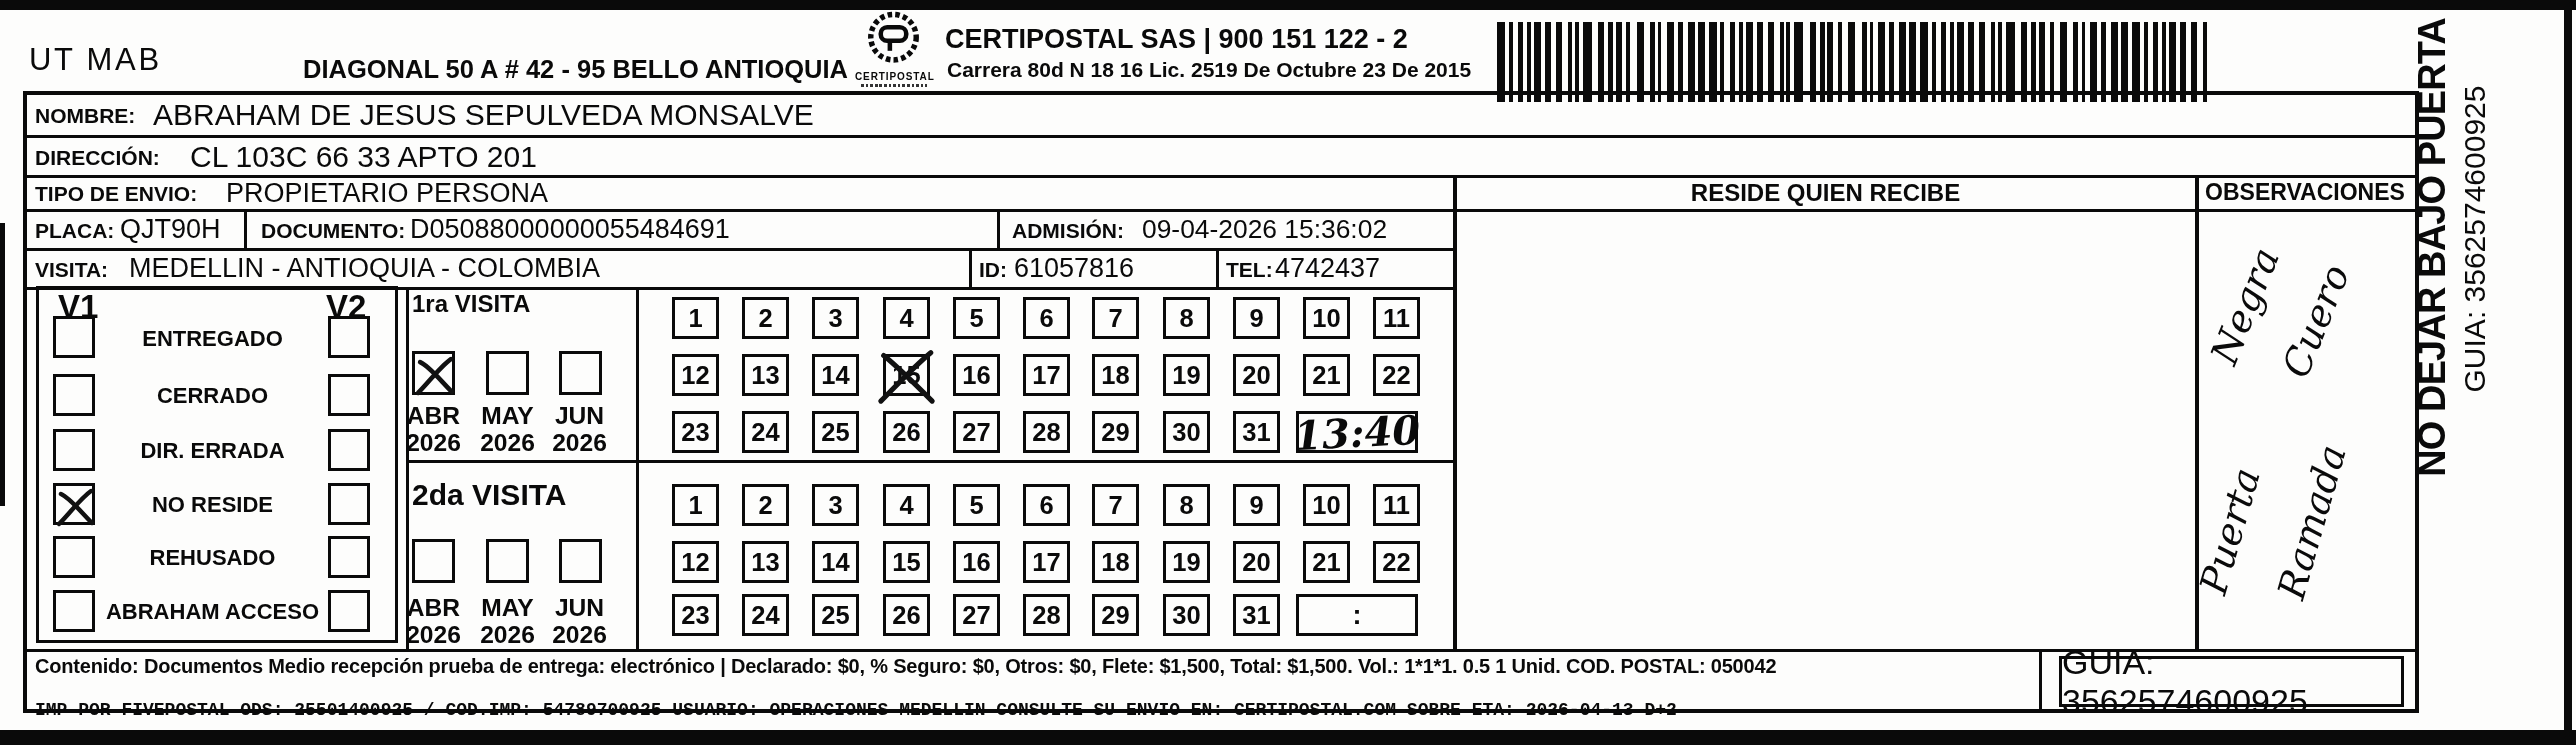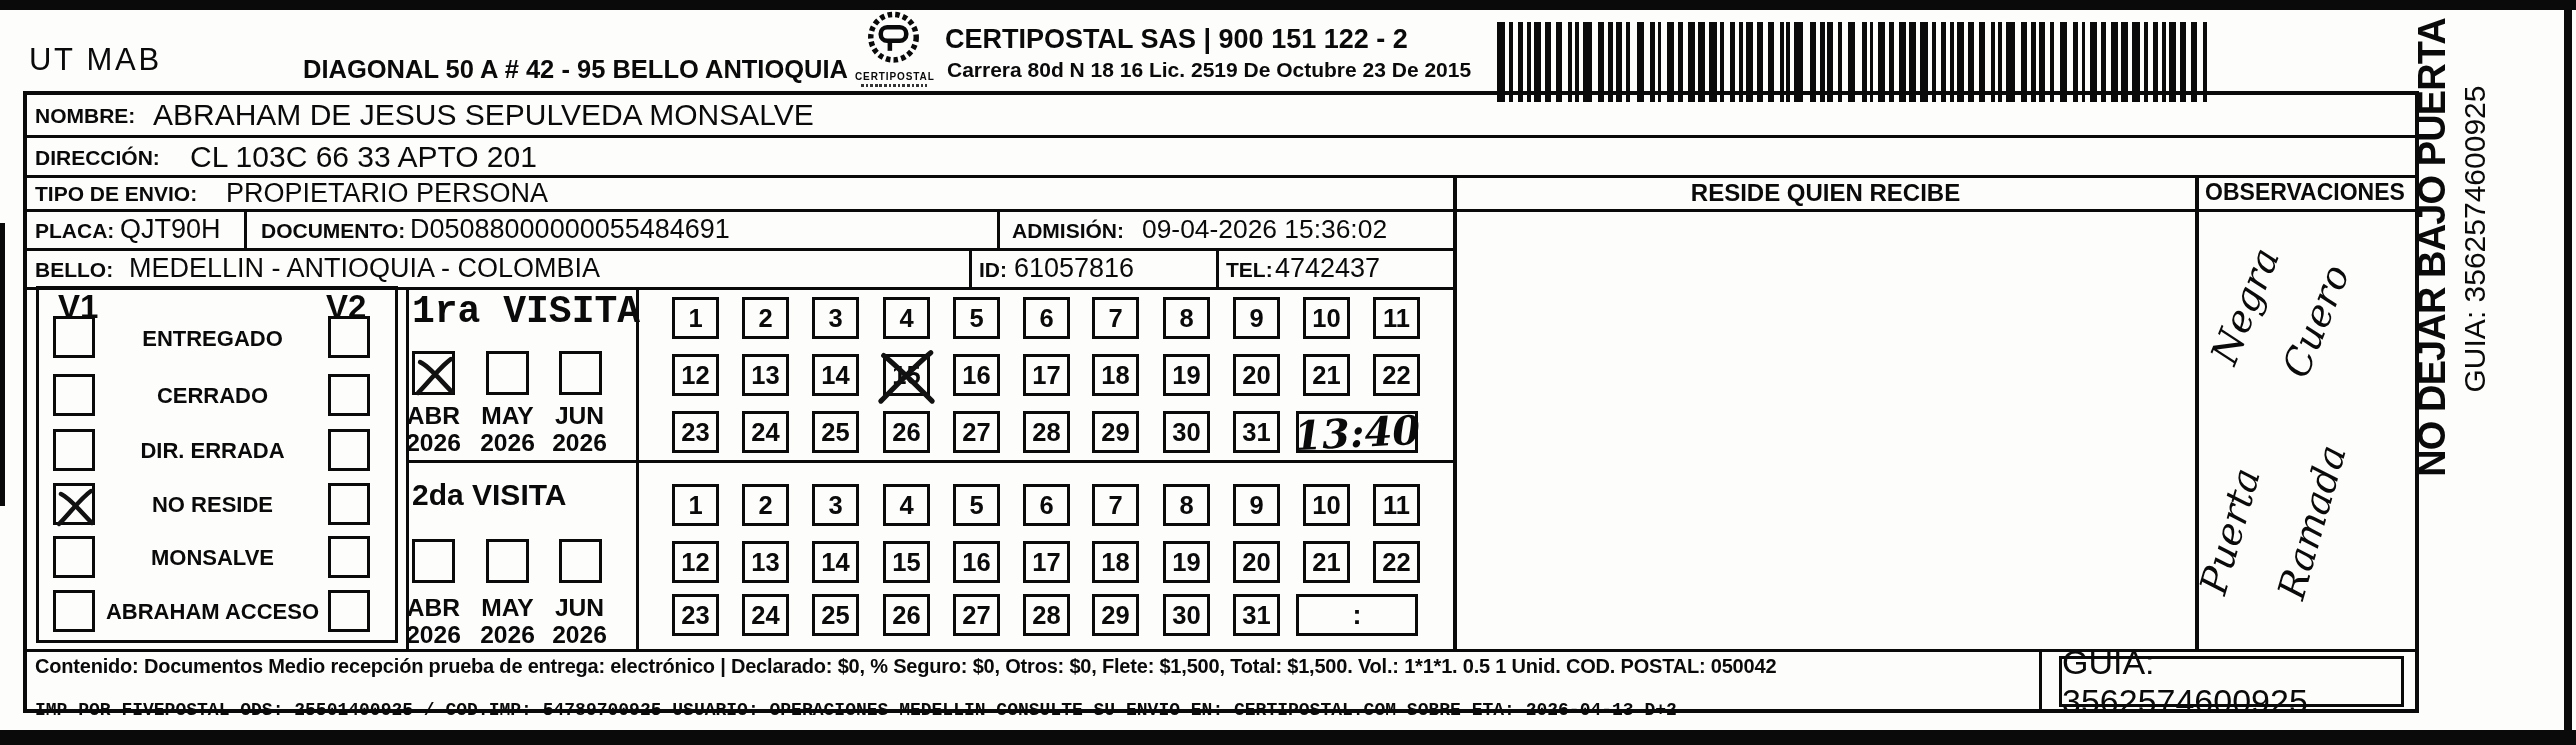--- a/index.html
+++ b/index.html
@@ -152,21 +152,21 @@
   <div class="txt lbl center" style="left:1456px;top:179px;width:739px;font-size:24px;">RESIDE QUIEN RECIBE</div>
   <div class="txt lbl center" style="left:2195px;top:179px;width:220px;font-size:23px;">OBSERVACIONES</div>
 
   <div class="txt lbl" style="left:35px;top:219px;font-size:21px;">PLACA:</div>
   <div class="txt" style="left:120px;top:214px;font-size:27px;">QJT90H</div>
   <div class="txt lbl" style="left:261px;top:219px;font-size:21px;">DOCUMENTO:</div>
   <div class="txt" style="left:410px;top:214px;font-size:27px;">D05088000000055484691</div>
   <div class="txt lbl" style="left:1012px;top:219px;font-size:21px;">ADMISIÓN:</div>
   <div class="txt" style="left:1142px;top:214px;font-size:26.4px;">09-04-2026 15:36:02</div>
 
-  <div class="txt lbl" style="left:35px;top:258px;font-size:21px;">BELLO:</div>
+  <div class="txt lbl" style="left:35px;top:258px;font-size:21px;">VISITA:</div>
   <div class="txt" style="left:129px;top:253px;font-size:27px;">MEDELLIN - ANTIOQUIA - COLOMBIA</div>
   <div class="txt lbl" style="left:979px;top:258px;font-size:21px;">ID:</div>
   <div class="txt" style="left:1014px;top:253px;font-size:27px;">61057816</div>
   <div class="txt lbl" style="left:1226px;top:258px;font-size:21px;">TEL:</div>
   <div class="txt" style="left:1275px;top:253px;font-size:27px;">4742437</div>
 
   <div class="box" style="left:36px;top:286px;width:362px;height:357px;"></div>
   <div class="txt lbl" style="left:58px;top:288px;font-size:33px;">V1</div>
   <div class="txt lbl" style="left:326px;top:288px;font-size:33px;">V2</div>
   <div id="status-rows">
@@ -182,27 +182,27 @@
       <div class="chk" style="left: 53px; top: 483px;">
         <svg viewBox="0 0 40 40" width="40" height="40" style="overflow:visible">
           <path d="M5 8 C 14 12, 25 26, 36 37" stroke="#111" stroke-width="4.5" fill="none" stroke-linecap="round"></path>
           <path d="M35 5 C 25 12, 13 28, 3 38" stroke="#111" stroke-width="4.5" fill="none" stroke-linecap="round"></path>
         </svg>
       </div>
       <div class="chk" style="left: 328px; top: 483px;"></div>
       <div class="txt lbl center" style="left: 102px; top: 492px; width: 221px; font-size: 22px;">NO RESIDE</div>
       <div class="chk" style="left: 53px; top: 536px;"></div>
       <div class="chk" style="left: 328px; top: 536px;"></div>
-      <div class="txt lbl center" style="left: 102px; top: 545px; width: 221px; font-size: 22px;">MONSALVE</div>
+      <div class="txt lbl center" style="left: 102px; top: 545px; width: 221px; font-size: 22px;">REHUSADO</div>
       <div class="chk" style="left: 53px; top: 590px;"></div>
       <div class="chk" style="left: 328px; top: 590px;"></div>
       <div class="txt lbl center" style="left: 102px; top: 599px; width: 221px; font-size: 22px;">ABRAHAM ACCESO</div>
     </div>
 
-  <div class="txt lbl" style="left:412px;top:290px;font-size:38px;font-family:Liberation Mono, monospace;">1ra VISITA</div>
+  <div class="txt lbl" style="left:412px;top:290px;font-size:24px;">1ra VISITA</div>
   <div class="txt lbl" style="left:412px;top:478px;font-size:30px;">2da VISITA</div>
   <div id="visit-months">
       <div class="chk" style="left: 412px; top: 351px; width: 43px; height: 44px;">
         <svg viewBox="0 0 40 40" width="41" height="41" style="overflow:visible">
           <path d="M5 8 C 14 12, 25 26, 36 37" stroke="#111" stroke-width="4.5" fill="none" stroke-linecap="round"></path>
           <path d="M35 5 C 25 12, 13 28, 3 38" stroke="#111" stroke-width="4.5" fill="none" stroke-linecap="round"></path>
         </svg>
       </div>
       <div class="txt lbl center" style="left: 397px; top: 402px; width: 73px; font-size: 24.6px;">ABR</div>
       <div class="txt lbl center" style="left: 397px; top: 429px; width: 73px; font-size: 24.6px;">2026</div>

